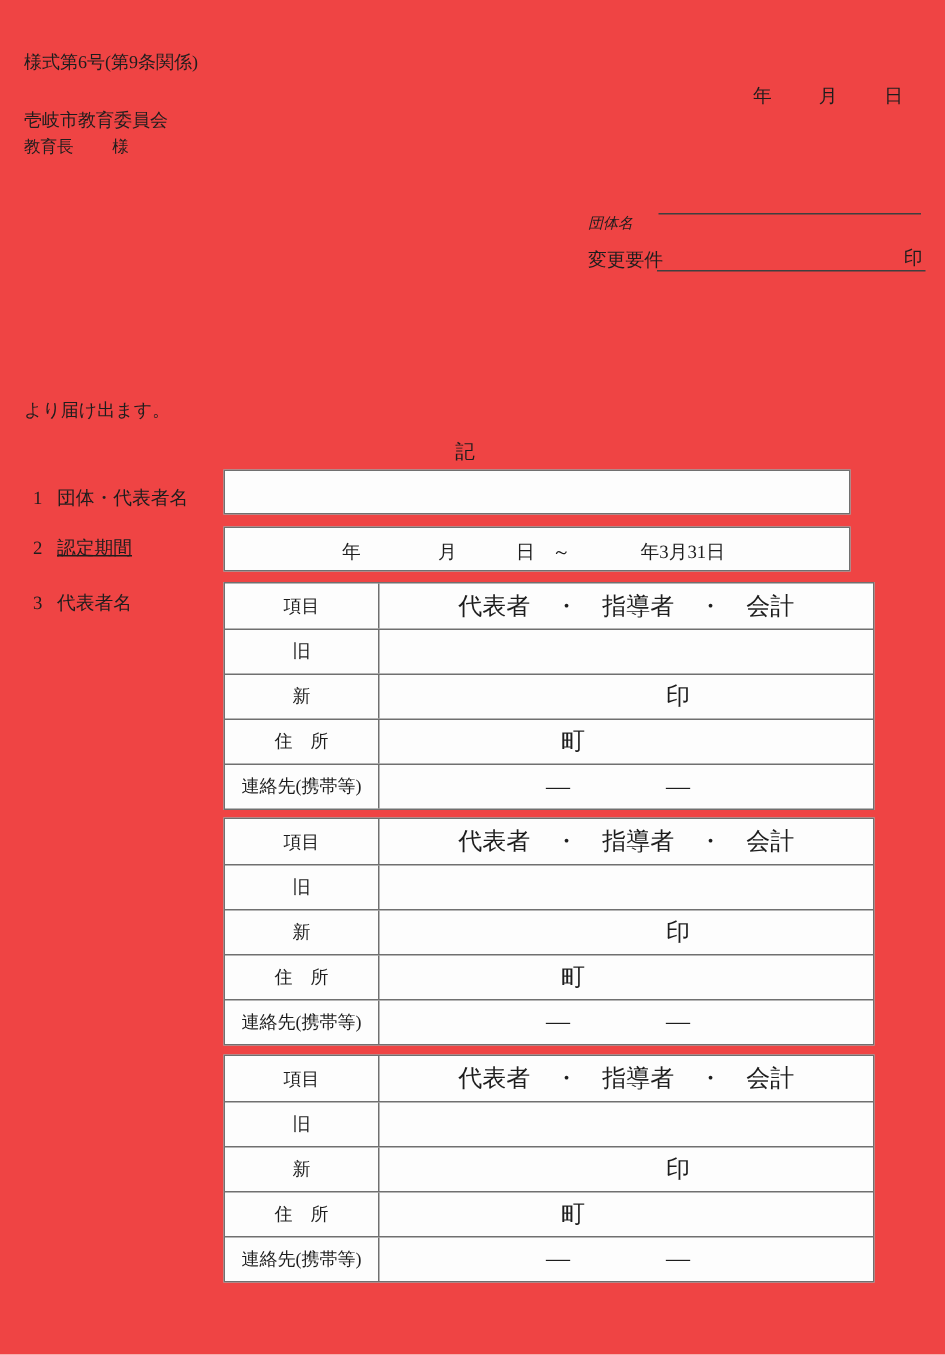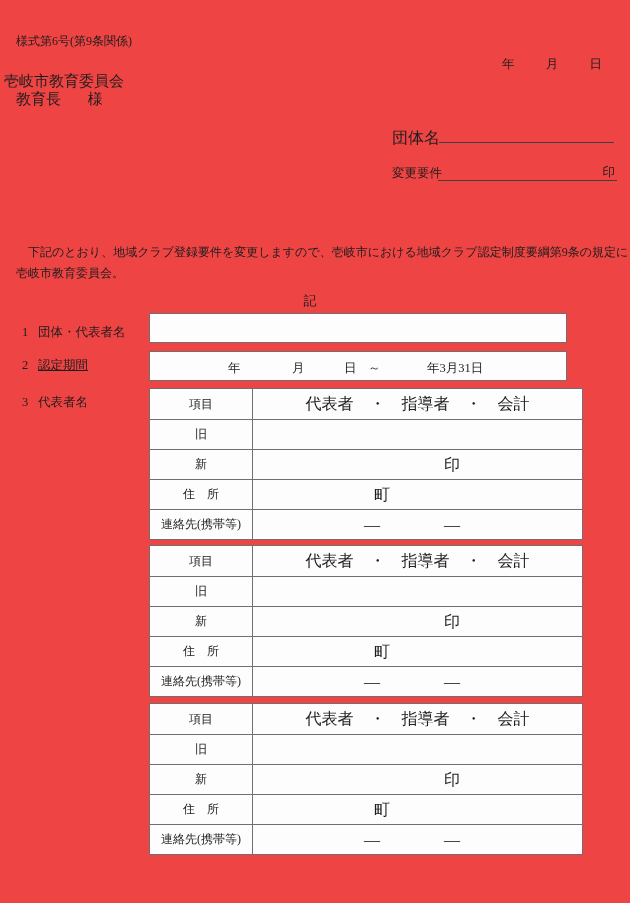--- a/index.html
+++ b/index.html
@@ -7,25 +7,25 @@
   body {
     width:630px; height:903px; position:relative;
     font-family:"Liberation Serif","DejaVu Serif",serif;
     color:#1d1d1d;
   }
   .page { position:absolute; inset:0; background:#ef4444; overflow:hidden; }
 
   .form-number { position:absolute; left:16px; top:33px; font-size:12px; }
   .date-line { position:absolute; left:502px; top:56px; width:100px;
     display:flex; justify-content:space-between; font-size:12.5px; }
-  .addressee-org { position:absolute; left:4px; top:72px; font-size:15px; }
-  .addressee-line { position:absolute; left:16px; top:90px; font-size:15px; }
+  .addressee-org { position:absolute; left:16px; top:72px; font-size:12px; }
+  .addressee-line { position:absolute; left:16px; top:90px; font-size:11px; }
   .addressee-line .honorific { margin-left:23px; }
 
-  .group-name-label { position:absolute; left:392px; top:128px; font-size:16px; }
+  .group-name-label { position:absolute; left:392px; top:142px; font-size:10px;font-style:italic; }
   .group-name-line { position:absolute; left:439px; top:117px; width:175px; height:26px;
     border-bottom:1px solid #3f3f3f; }
   .rep-label { position:absolute; left:392px; top:165px; font-size:12.5px; }
   .rep-line { position:absolute; left:438px; top:155px; width:179px; height:26px;
     border-bottom:1px solid #3f3f3f; display:flex; justify-content:flex-end;
     align-items:flex-end; font-size:12.5px; padding-right:2px; }
   .rep-line .seal { line-height:1.1; }
 
   .doc-title { position:absolute; left:0; top:198px; width:520px; text-align:center;
     font-size:14px; letter-spacing:0; }
@@ -90,22 +90,21 @@
 
   <div class="group-name-label">団体名</div>
   <div class="group-name-line"></div>
 
   <div class="rep-label">変更要件</div>
   <div class="rep-line">
     <span class="seal">印</span>
   </div>
 
 
-  <div class="body-line l1">　下記のとおり、地域クラブ登録要件を変更しますので、壱岐市における地域クラブ認定制度要綱第9条の規定に</div>
-  <div class="body-line l2">壱岐市教育委員会。</div>
+  <div class="body-line l2">より届け出ます。</div>
 
   <div class="ki">記</div>
 
   <div class="item i1">
     <span class="no">1</span><span>団体・代表者名</span>
   </div>
   <div class="box b1"></div>
 
   <div class="item i2">
     <span class="no">2</span><span>認定期間</span>

